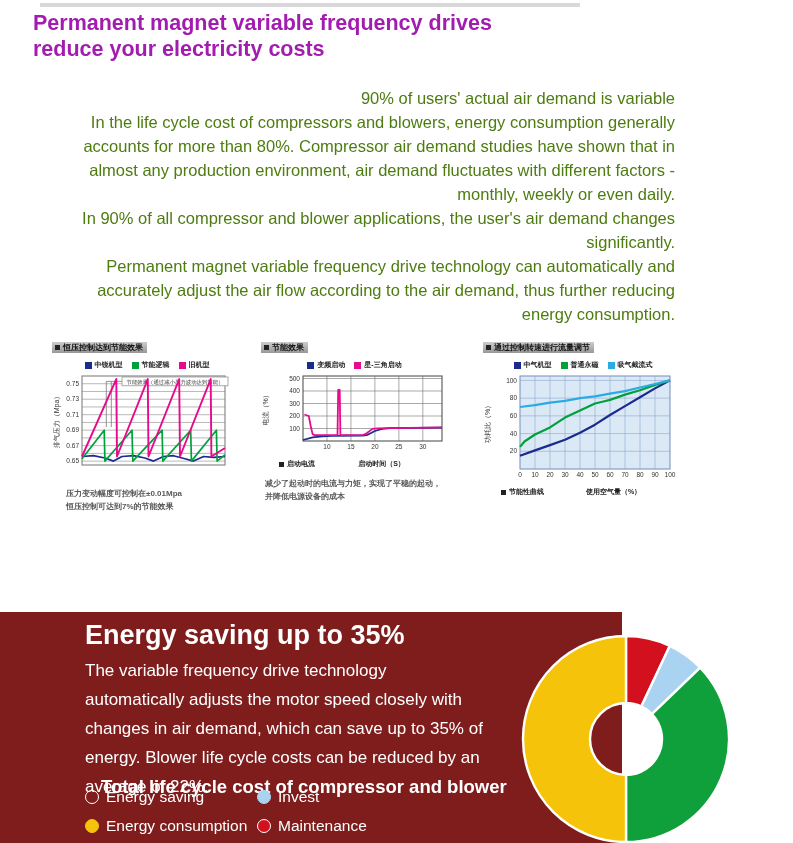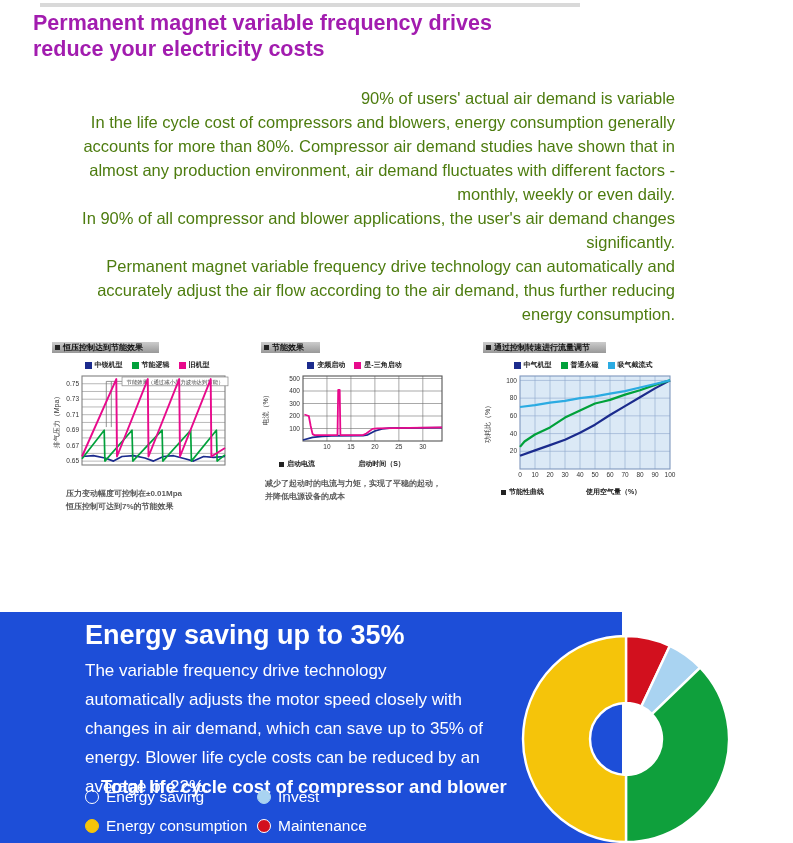--- a/index.html
+++ b/index.html
@@ -10,39 +10,39 @@
          font-weight:bold;color:#a21caf;white-space:pre-line;}
   .intro{position:absolute;left:43px;top:86px;width:632px;font-size:16.5px;line-height:24px;
          color:#4d7c0f;white-space:pre-line;text-align:right;}
   
   .panel{position:absolute;top:336px;}
   .p0{left:52px;width:190px;}
   .p1{left:261px;width:187px;}
   .p2{left:483px;width:200px;}
   .bar{display:inline-flex;align-items:center;height:11px;max-width:100%;
        background:linear-gradient(#cccccc,#989898);font-size:8px;font-weight:bold;color:#111;
-       padding:0 16px 0 3px;white-space:nowrap;}
+       padding:0 4px 0 3px;white-space:nowrap;}
   .sq{display:inline-block;width:5px;height:5px;background:#222;margin-right:3px;flex:0 0 auto;}
   .legend{display:flex;justify-content:center;align-items:center;gap:9px;height:10px;
           margin:6px 0 2px;font-size:7px;font-weight:bold;color:#222;white-space:nowrap;}
   .lg-item{display:inline-flex;align-items:center;}
   .lg-sw{display:inline-block;width:7px;height:7px;margin-right:3px;}
   svg text{font-family:"Liberation Sans",sans-serif;}
   .tick{font-size:6.5px;fill:#333;}
   .alab{font-size:7px;fill:#333;}
   .ann{font-size:5.4px;fill:#333;}
   .brow{display:flex;align-items:center;font-size:7px;font-weight:bold;color:#222;margin-top:2px;}
   .fnote{display:inline-flex;align-items:center;margin-left:18px;}
   .xlab{margin:0 auto;}
   .cap{font-size:8px;font-weight:bold;color:#595959;line-height:13px;margin-top:8px;
        white-space:pre-line;}
   .p0 .cap{padding-left:14px;}
   .p1 .cap{padding-left:4px;}
   
-  .banner{position:absolute;left:0;top:612px;width:622px;height:231px;background:#1d4ed8;color:#fff;}
+  .banner{position:absolute;left:0;top:612px;width:622px;height:231px;background:#7f1d1d;color:#fff;}
   .banner h2{position:absolute;left:85px;top:8px;margin:0;font-size:27px;font-weight:bold;}
   .banner p{position:absolute;left:85px;top:44px;width:402px;margin:0;font-size:17px;line-height:29px;}
   .banner h3{position:absolute;left:85px;top:148px;margin:16px;font-size:18.5px;font-weight:bold;}
   .bl{position:absolute;left:85px;top:176px;display:grid;grid-auto-flow:column;
       grid-template-rows:repeat(2,1fr);grid-template-columns:172px auto;row-gap:11px;}
   .bl-item{display:flex;align-items:center;font-size:15.5px;}
   .dot{display:inline-block;width:12px;height:12px;border-radius:50%;border:1.5px solid transparent;
        margin-right:7px;flex:0 0 auto;}
   .donut{position:absolute;left:520px;top:633px;}
 </style>

